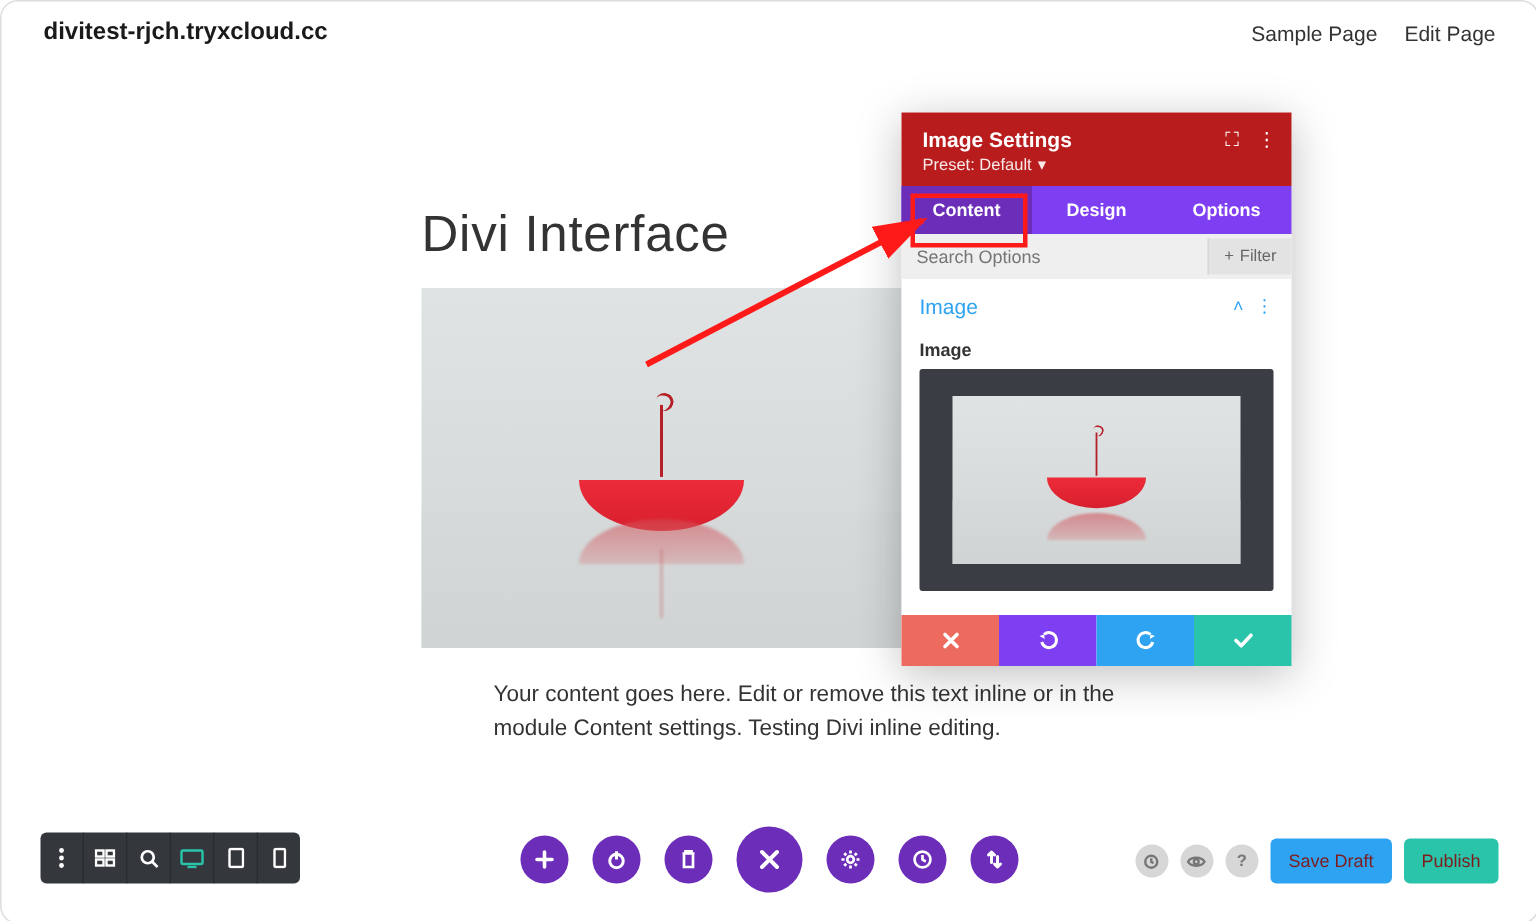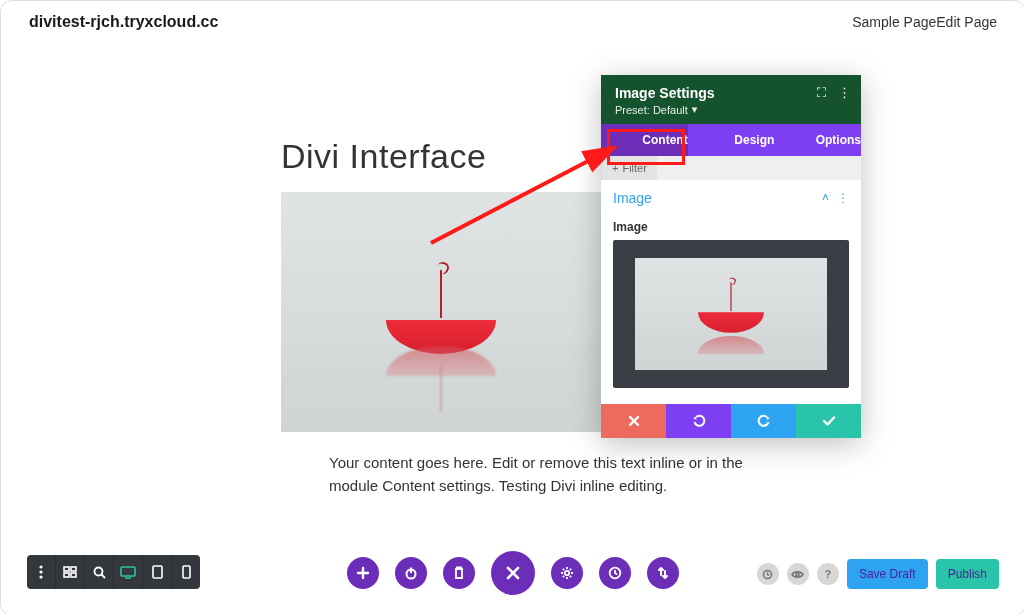--- a/index.html
+++ b/index.html
@@ -1,44 +1,44 @@
 <!DOCTYPE html>
 <html><head>
 <meta charset="utf-8">
 <style>
   html,body{margin:0;padding:0;font-family:"Helvetica Neue",Arial,sans-serif;background:#fff;color:#333;}
   .frame{position:relative;width:1024px;height:614px;border:1px solid #ddd;border-radius:12px;overflow:hidden;}
   
   .topbar{display:flex;justify-content:space-between;align-items:center;padding:12px 28px 6px 28px;}
   .site-addr{font-weight:700;font-size:16px;color:#1a1a1a;}
-  .nav-links{display:flex;font-size:14px;color:#333;}
+  .nav-links{display:flex;gap:18px;font-size:14px;color:#333;}
   .nav-links span{cursor:pointer;}
   
   .page{position:relative;padding:100px 0 0 280px;}
   .page h1{font-size:34px;font-weight:500;color:#333;margin:0 0 16px 0;letter-spacing:0.5px;}
   .hero-img{width:320px;height:240px;position:relative;}
   .body-text{font-size:15px;color:#333;max-width:440px;line-height:1.5;margin-top:20px;margin-left:48px;}
   
   .scene{width:100%;height:100%;background:linear-gradient(#dfe3e3,#d7dbdb 60%,#d2d6d6);position:relative;overflow:hidden;}
   .waterline{position:absolute;left:0;right:0;top:62%;height:38%;background:linear-gradient(#d5d9d9,#d0d4d4);}
   .umbrella{position:absolute;left:50%;top:62%;transform:translate(-50%,-64%);}
   .umbrella .canopy{width:110px;height:34px;border-radius:0 0 55px 55px/0 0 34px 34px;background:linear-gradient(#ed2b3a,#d71f2d);}
   .umbrella .stick{width:2px;height:48px;background:#b52028;margin:0 auto;margin-top:-46px;position:relative;top:-2px;}
   .umbrella .stick:after{content:"";position:absolute;top:-8px;left:-3px;width:10px;height:10px;border:2px solid #b52028;border-bottom:none;border-left:none;border-radius:50%;transform:rotate(20deg);}
   .reflection{position:absolute;left:50%;top:64%;transform:translateX(-50%);width:110px;height:30px;border-radius:55px 55px 0 0/30px 30px 0 0;background:linear-gradient(#d34a52,#d7a0a3);opacity:0.55;filter:blur(1px);}
   .reflection.stickr{width:2px;height:46px;top:calc(64% + 20px);background:#c26a6d;border-radius:0;opacity:.4;}
   
   .panel{position:absolute;top:74px;left:600px;width:260px;background:#fff;box-shadow:0 6px 30px rgba(0,0,0,.25);border-radius:2px;z-index:20;}
-  .panel-hd{background:#14532d;color:#fff;padding:10px 14px 8px 14px;position:relative;}
+  .panel-hd{background:#b91c1c;color:#fff;padding:10px 14px 8px 14px;position:relative;}
   .panel-hd .ptitle{font-weight:600;font-size:14px;}
   .panel-hd .preset{font-size:11px;opacity:.9;margin-top:2px;display:flex;align-items:center;gap:4px;}
   .panel-hd .picns{position:absolute;right:10px;top:10px;display:flex;gap:12px;}
   .panel-hd .picns span{cursor:pointer;font-size:13px;}
   .ptabs{display:flex;background:#7e3ff2;}
-  .ptab{flex:1;text-align:right;color:#fff;font-size:12px;font-weight:600;padding:9px 0;cursor:pointer;}
+  .ptab{flex:1;text-align:center;color:#fff;font-size:12px;font-weight:600;padding:9px 0;cursor:pointer;}
   .ptab.active{background:#6c2eb9;}
   .highlight-box{position:absolute;border:3px solid #ff1a1a;pointer-events:none;z-index:30;}
   .search-row{display:flex;align-items:center;background:#efefef;font-size:12px;color:#888;}
   .search-row input{flex:1;border:none;background:transparent;padding:8px 10px;font-size:12px;outline:none;}
   .filter-btn{display:flex;align-items:center;gap:4px;padding:6px 10px;background:#e3e3e3;color:#666;font-size:11px;cursor:pointer;border-left:1px solid #d7d7d7;}
   .sect-hd{display:flex;justify-content:space-between;align-items:center;padding:10px 12px;color:#2ea3f2;font-size:14px;font-weight:500;}
   .sect-hd .sicons{display:flex;gap:8px;color:#2ea3f2;font-size:12px;}
   .sect-body{padding:0 12px 16px 12px;}
   .field-lbl{font-size:12px;font-weight:600;color:#333;margin:4px 0 6px 0;}
   .thumb-wrap{background:#3a3d44;padding:18px 22px;border-radius:2px;}
@@ -54,21 +54,21 @@
   
   .builder-left{position:absolute;left:26px;bottom:26px;display:flex;background:#34383c;border-radius:4px;overflow:hidden;}
   .builder-left .bl{width:28px;height:34px;display:flex;align-items:center;justify-content:center;color:#fff;font-size:13px;cursor:pointer;}
   .builder-left .bl+.bl{border-left:1px solid #2a2d30;}
   .builder-left .bl.active svg{stroke:#29c4a9;}
   .builder-center{position:absolute;left:50%;bottom:20px;transform:translateX(-50%);display:flex;align-items:center;gap:16px;}
   .circ{width:32px;height:32px;border-radius:50%;background:#6c2eb9;color:#fff;display:flex;align-items:center;justify-content:center;cursor:pointer;font-size:15px;}
   .circ.big{width:44px;height:44px;font-size:18px;}
   .builder-right{position:absolute;right:26px;bottom:26px;display:flex;align-items:center;gap:8px;}
   .tiny-circ{width:22px;height:22px;border-radius:50%;background:#d7d7d7;color:#777;display:flex;align-items:center;justify-content:center;font-size:11px;cursor:pointer;}
-  .btn{padding:8px 12px;border-radius:4px;color:#4c1d95;font-size:12px;cursor:pointer;}
+  .btn{padding:8px 12px;border-radius:4px;color:#7f1d1d;font-size:12px;cursor:pointer;}
   .btn.draft{background:#2ea3f2;}
   .btn.publish{background:#29c4a9;}
   svg{display:block;}
 </style>
 </head>
 <body>
 <div class="frame">
 
   <div class="topbar">
     <div class="site-addr">divitest-rjch.tryxcloud.cc</div>
@@ -114,20 +114,21 @@
         <span>⛶</span>
         <span>⋮</span>
       </div>
     </div>
     <div class="ptabs">
       <div class="ptab active">Content</div>
       <div class="ptab">Design</div>
       <div class="ptab">Options</div>
     </div>
     <div class="search-row">
+      <input placeholder="Search Options" style="">
       <div class="filter-btn">
         <span>+</span>
         <span>Filter</span>
       </div>
     </div>
     <div class="sect-hd">
       <span>Image</span>
       <div class="sicons">
         <span>˄</span>
         <span>⋮</span>

